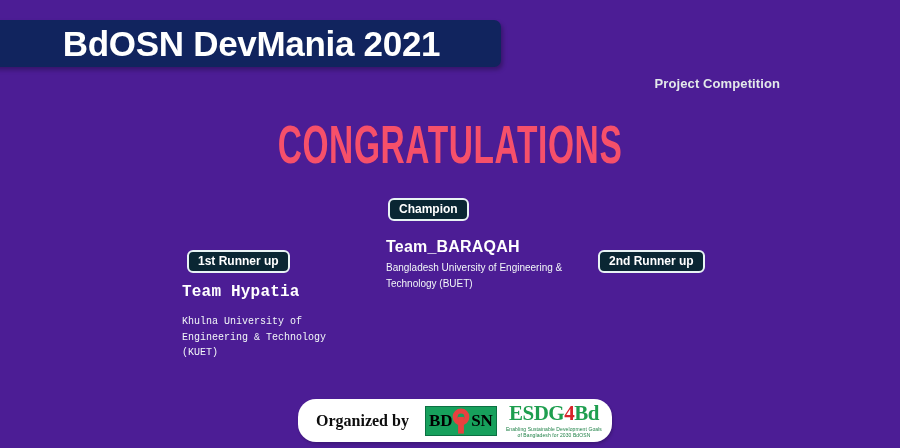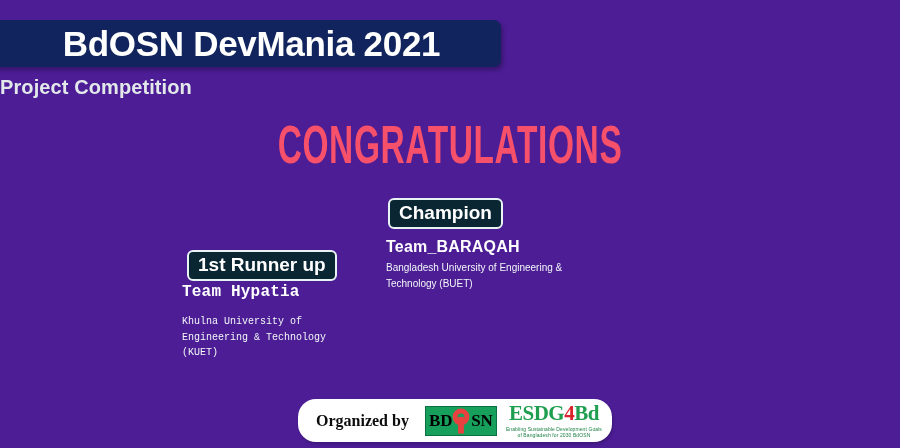--- a/index.html
+++ b/index.html
@@ -47,23 +47,23 @@
     letter-spacing: -0.3px;
     white-space: nowrap;
   }
 
   
   #subtitle {
     position: absolute;
     left: 0;
     top: 76px;
     width: 780px;
-    text-align: left;
+    text-align: right;
     color: #E3E9EA;
-    font-size: 20px;
+    font-size: 13px;
     font-weight: bold;
     letter-spacing: 0.1px;
   }
 
   
   #congrats {
     position: absolute;
     left: 0;
     top: 116px;
     width: 900px;
@@ -78,21 +78,21 @@
     line-height: 1.05;
   }
 
   
   .badge {
     position: absolute;
     background: #0A2633;
     border: 2px solid #E8F3F4;
     border-radius: 6px;
     color: #FFFFFF;
-    font-size: 19px;
+    font-size: 12px;
     font-weight: bold;
     padding: 2px 9px 3px 9px;
     white-space: nowrap;
     box-sizing: border-box;
     text-align: center;
   }
   #badge-champion {
     left: 388px;
     top: 198px;
   }
@@ -244,20 +244,21 @@
     <div class="team-name">Team_BARAQAH</div>
     <div class="uni-name">Bangladesh University of Engineering &amp; Technology (BUET)</div>
   </div>
 
   <div class="badge" id="badge-runner1">1st Runner up</div>
   <div class="winner-col" id="col-runner1">
     <div class="team-name">Team Hypatia</div>
     <div class="uni-name">Khulna University of Engineering &amp; Technology (KUET)</div>
   </div>
 
+  <div class="badge" id="badge-runner2">2nd Runner up</div>
 
   <div id="footer-bar">
     <div id="organized-by">Organized by</div>
 
     <div id="bdosn-logo">
       <span class="lg-txt">BD</span>
       <svg id="bdosn-keyhole" viewBox="0 0 22 26">
         <circle cx="11" cy="9" r="8.4" fill="#E8413F"></circle>
         <circle cx="11" cy="9" r="3.4" fill="#17A05C"></circle>
         <rect x="8.1" y="9" width="5.8" height="16.6" fill="#E8413F"></rect>

